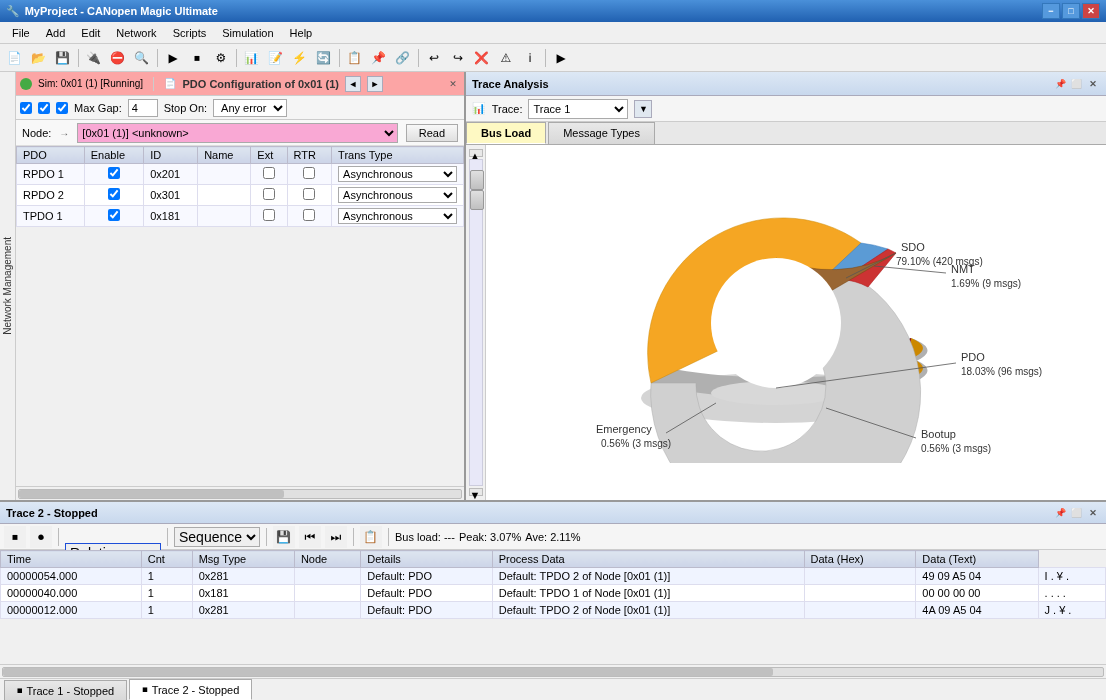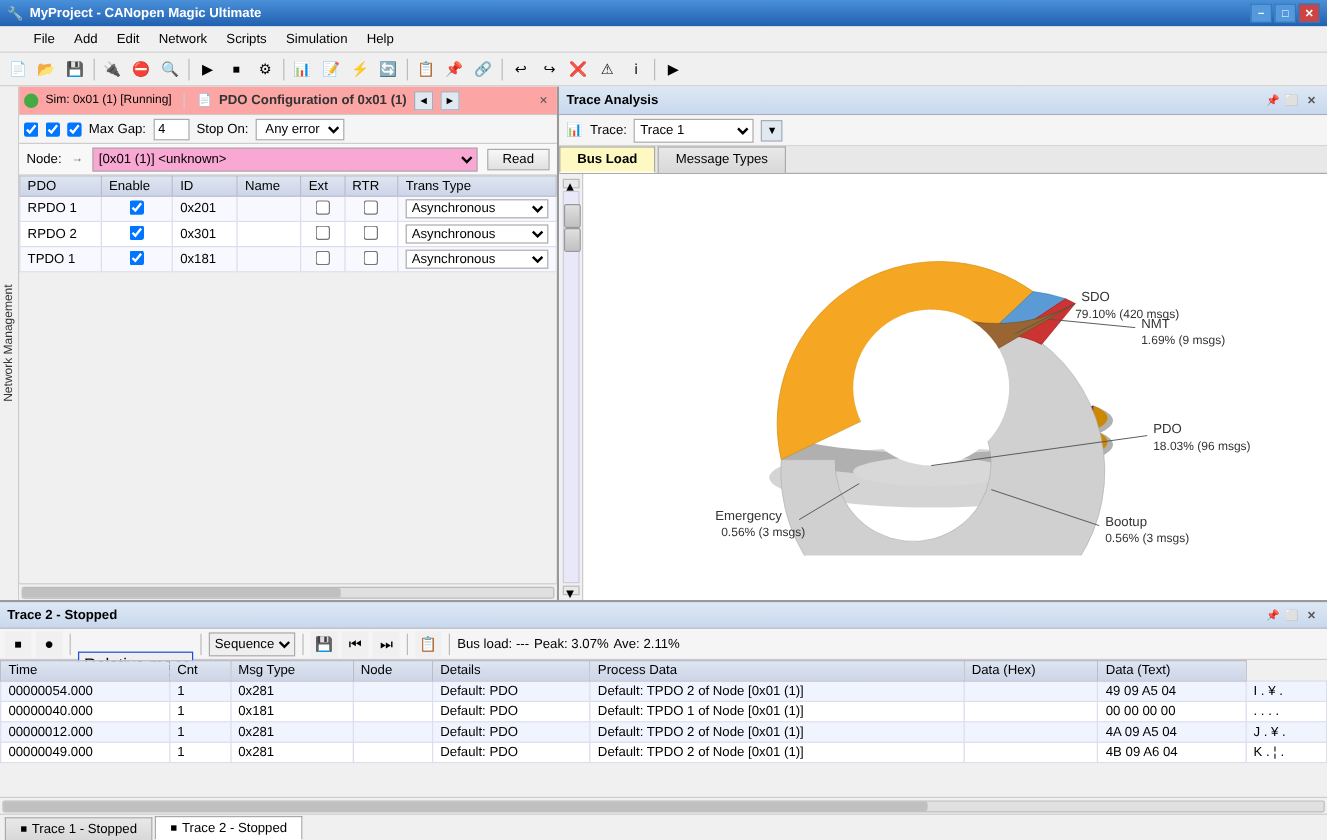--- a/index.html
+++ b/index.html
@@ -25,21 +25,21 @@
     }
     .title-btn.close { background: #cc4444; }
     
     
     .menu-bar {
       background: #f0f0f0;
       border-bottom: 1px solid #ccc;
       height: 22px;
       display: flex;
       align-items: center;
-      padding: 0 20px;
+      padding: 0 4px;
       font-size: 11px;
     }
     .menu-item {
       padding: 2px 8px;
       cursor: pointer;
       height: 100%;
       display: flex;
       align-items: center;
     }
     
@@ -624,21 +624,21 @@
     </div>
 
     <div class="trace2-toolbar">
       <div class="tb-btn">⏹</div>
       <div class="tb-btn">⏺</div>
       <div class="tb-sep"></div>
       <select style="font-size:14px;border:1px solid #1d4ed8;height:20px;margin-top:32px;">
         <option>Relative ms</option>
       </select>
       <div class="tb-sep"></div>
-      <select style="font-size:11px;border:1px solid #aaa;height:20px;">
+      <select style="font-size:14px;border:1px solid #aaa;height:20px;">
         <option>Sequence</option>
       </select>
       <div class="tb-sep"></div>
       <div class="tb-btn">💾</div>
       <div class="tb-btn">⏮</div>
       <div class="tb-btn">⏭</div>
       <div class="tb-sep"></div>
       <div class="tb-btn">📋</div>
       <div class="tb-sep"></div>
       <span>Bus load: ---</span>
@@ -687,31 +687,20 @@
       <td>00000012.000</td>
       <td>1</td>
       <td>0x281</td>
       <td></td>
       <td>Default: PDO</td>
       <td>Default: TPDO 2 of Node [0x01 (1)] <unknown></unknown></td>
       <td></td>
       <td>4A 09 A5 04</td>
       <td>J . ¥ .</td>
     </tr>
-            <tr>
-      <td>00000049.000</td>
-      <td>1</td>
-      <td>0x281</td>
-      <td></td>
-      <td>Default: PDO</td>
-      <td>Default: TPDO 2 of Node [0x01 (1)] <unknown></unknown></td>
-      <td></td>
-      <td>4B 09 A6 04</td>
-      <td>K . ¦ .</td>
-    </tr>
           </tbody>
       </table>
     </div>
 
     <div class="h-scroll">
       <div style="flex:1;height:10px;background:#e0e0e0;border:1px solid #bbb;border-radius:2px;">
         <div style="width:70%;height:100%;background:#c0c0c0;border-radius:2px;"></div>
       </div>
     </div>
 

